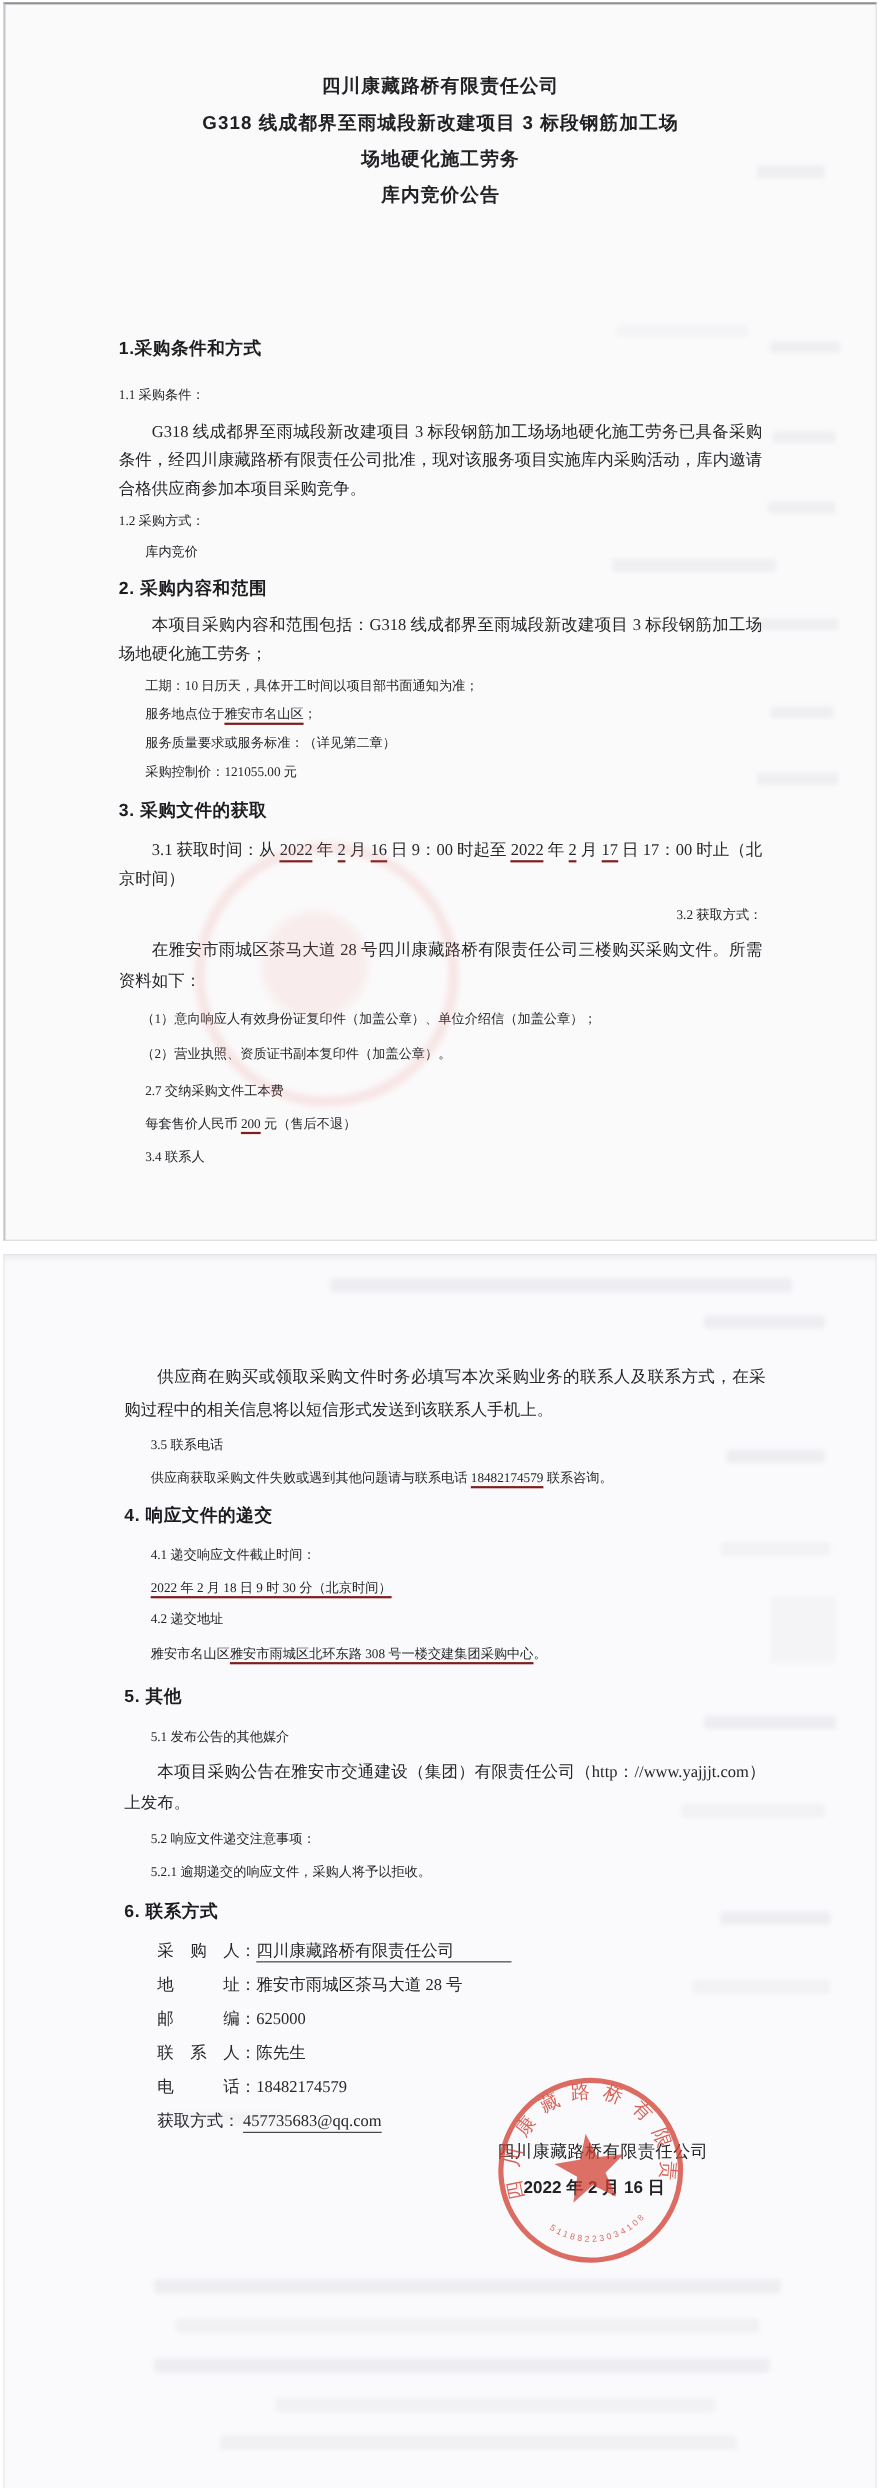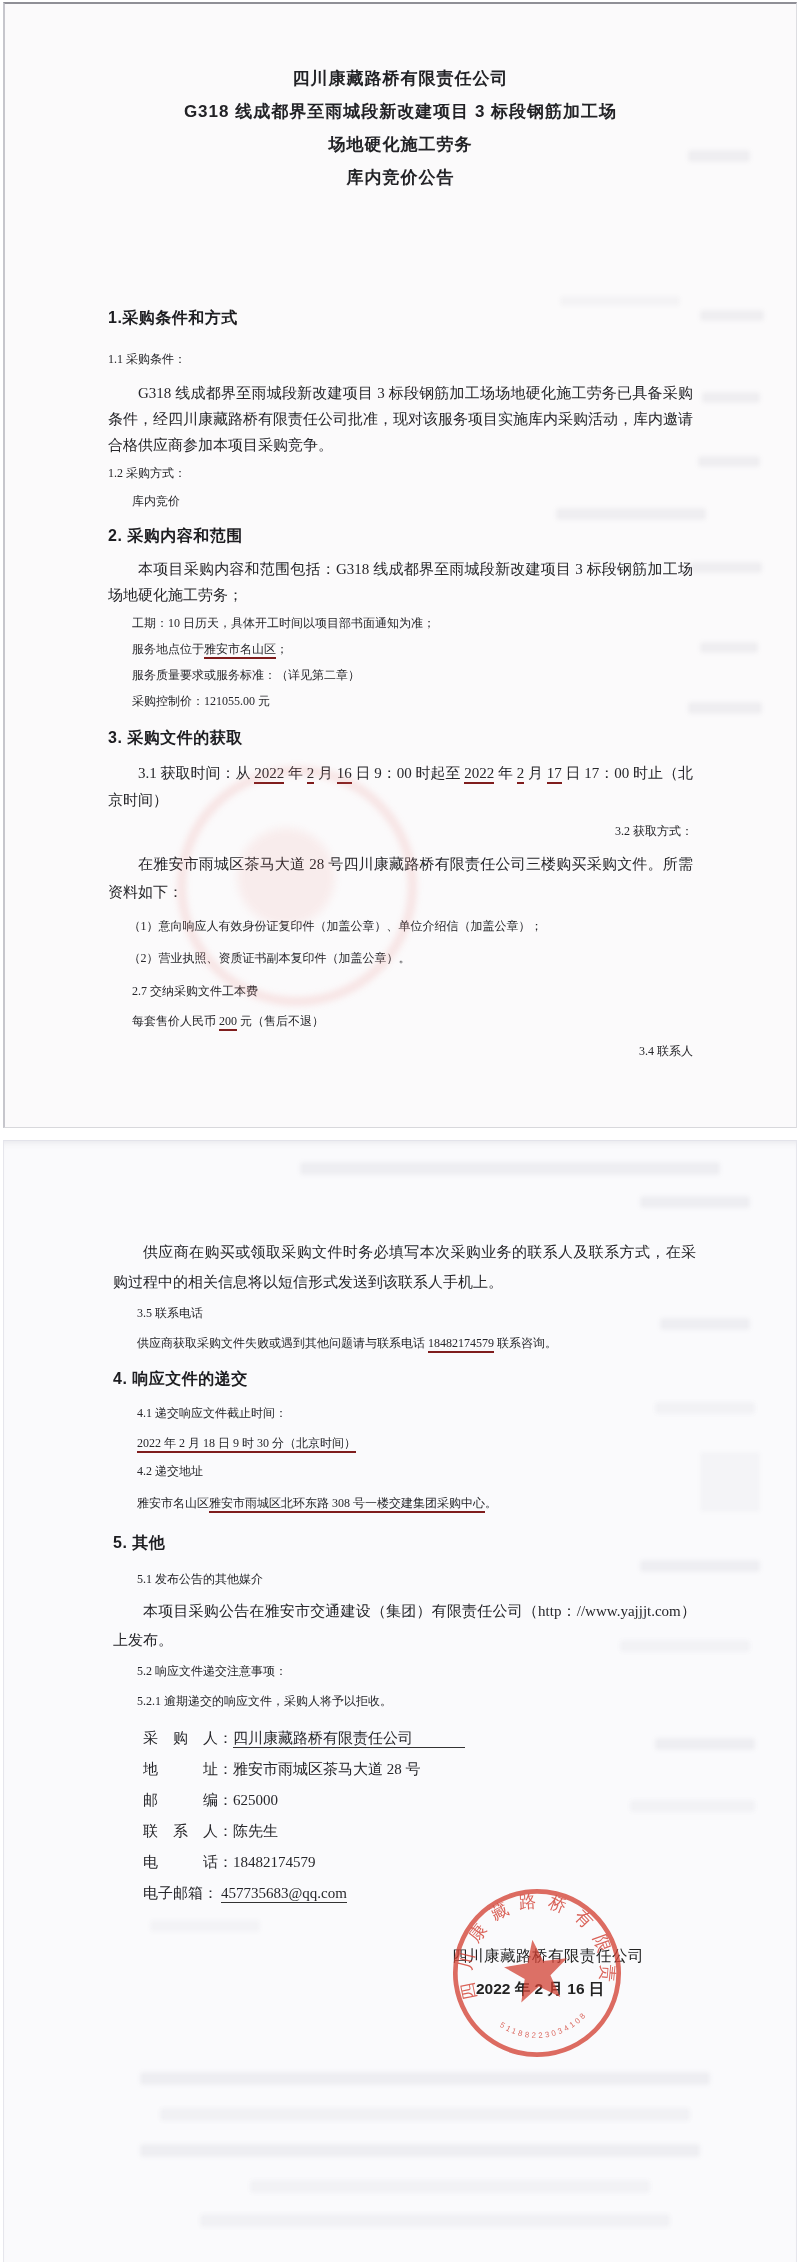--- a/index.html
+++ b/index.html
@@ -94,21 +94,21 @@
 
     <div class="body-line ind" style="margin-top:4px;text-align:right;">3.2 获取方式：</div>
 
     <div class="para fi" style="margin-top:6px;line-height:28px;">在雅安市雨城区茶马大道 28 号四川康藏路桥有限责任公司三楼购买采购文件。所需资料如下：</div>
 
     <div class="body-line" style="margin-top:6px;line-height:28px;padding-left:1.7em;">（1）意向响应人有效身份证复印件（加盖公章）、单位介绍信（加盖公章）；</div>
     <div class="body-line" style="margin-top:4px;line-height:28px;padding-left:1.7em;">（2）营业执照、资质证书副本复印件（加盖公章）。</div>
 
     <div class="body-line ind" style="margin-top:6px;">2.7 交纳采购文件工本费</div>
     <div class="body-line ind" style="margin-top:4px;"><span>每套售价人民币 </span><span class="u">200</span><span> 元（售后不退）</span></div>
-    <div class="body-line ind" style="margin-top:4px;text-align:right;">3.4 联系人</div>
+    <div class="body-line ind" style="margin-top:4px;">3.4 联系人</div>
 
     <div class="stamp-ghost"></div>
     <div class="stamp-ghost-inner"></div>
   </div>
 
   <div class="smudge" style="left:688px;top:150px;width:62px;height:12px;"></div>
   <div class="smudge" style="left:700px;top:310px;width:64px;height:11px;"></div>
   <div class="smudge" style="left:560px;top:296px;width:120px;height:10px;opacity:.6;"></div>
   <div class="smudge" style="left:702px;top:392px;width:58px;height:11px;"></div>
   <div class="smudge" style="left:698px;top:456px;width:62px;height:11px;"></div>
@@ -131,39 +131,40 @@
     <div class="body-line ind" style="margin-top:0;">4.2 递交地址</div>
     <div class="body-line ind" style="margin-top:4px;"><span>雅安市名山区</span><span class="u">雅安市雨城区北环东路 308 号一楼交建集团采购中心</span><span>。</span></div>
 
     <div class="h-section" style="margin-top:14px;">5. 其他</div>
 
     <div class="body-line ind" style="margin-top:10px;">5.1 发布公告的其他媒介</div>
     <div class="para fi" style="margin-top:4px;line-height:29px;">本项目采购公告在雅安市交通建设（集团）有限责任公司（http：//www.yajjjt.com）上发布。</div>
     <div class="body-line ind" style="margin-top:2px;">5.2 响应文件递交注意事项：</div>
     <div class="body-line ind" style="margin-top:2px;">5.2.1 逾期递交的响应文件，采购人将予以拒收。</div>
 
+    <div class="h-section" style="margin-top:12px;">6. 联系方式</div>
 
     <div style="margin-top:8px;">
       <div class="contact-row">
         <span class="contact-label">采　购　人：</span><span class="val-underline-ext">四川康藏路桥有限责任公司</span>
       </div>
       <div class="contact-row">
         <span class="contact-label">地　　　址：</span><span>雅安市雨城区茶马大道 28 号</span>
       </div>
       <div class="contact-row">
         <span class="contact-label">邮　　　编：</span><span>625000</span>
       </div>
       <div class="contact-row">
         <span class="contact-label">联　系　人：</span><span>陈先生</span>
       </div>
       <div class="contact-row">
         <span class="contact-label">电　　　话：</span><span>18482174579</span>
       </div>
       <div class="contact-row">
-        <span class="contact-label">电子邮箱：</span><span class="val-underline">457735683@qq.com</span>
+        <span class="contact-label">获取方式：</span><span class="val-underline">457735683@qq.com</span>
       </div>
     </div>
   </div>
 
   <div class="sig-company">四川康藏路桥有限责任公司</div>
   <div class="sig-date">2022 年 2 月 16 日</div>
 
   <svg id="stamp" viewBox="0 0 170 170">
     <circle cx="85" cy="85" r="78" fill="none" stroke="#d23f32" stroke-width="4.5" opacity="0.85"></circle>
     <polygon points="85,53 92.6,74.5 115.4,75.1 97.4,89 103.8,110.9 85,98 66.2,110.9 72.6,89 54.6,75.1 77.4,74.5" fill="#d23f32" opacity="0.82"></polygon>

